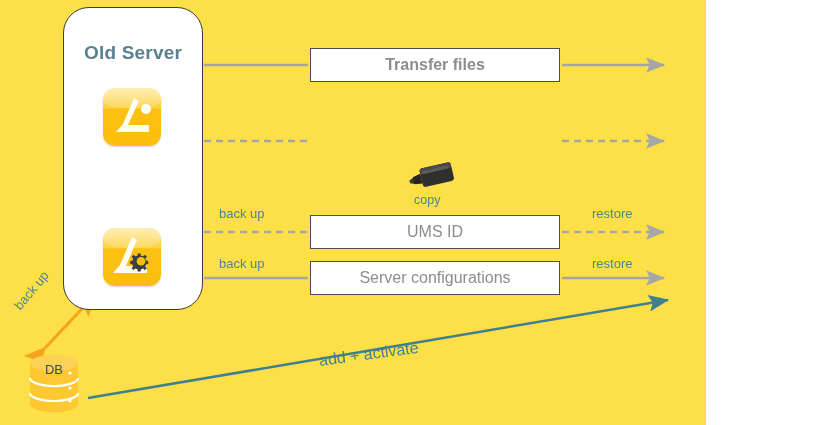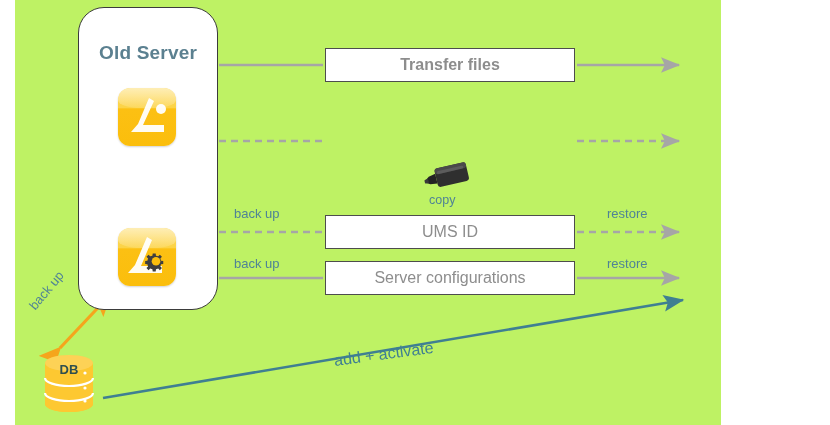--- a/index.html
+++ b/index.html
@@ -7,23 +7,22 @@
     padding: 0;
     background: #ffffff;
   }
   body {
     font-family: "Liberation Sans", sans-serif;
   }
   #canvas {
     position: relative;
     width: 706px;
     height: 425px;
-    background: #bef264;
+    background: #fde047;
     overflow: hidden;
-    margin-left: 15px;
   }
   .layer-svg {
     position: absolute;
     left: 0;
     top: 0;
     width: 830px;
     height: 425px;
     pointer-events: none;
   }
 
@@ -136,21 +135,21 @@
     width: 56px;
     height: 62px;
   }
   #db-label {
     position: absolute;
     left: 26px;
     top: 362px;
     width: 56px;
     text-align: center;
     font-size: 13px;
-    font-weight: bold;
+    font-weight: normal;
     color: #2f4f4f;
     pointer-events: none;
   }
 </style>
 </head>
 <body>
 
 <div id="canvas">
 
   <svg class="layer-svg" viewBox="0 0 830 425" xmlns="http://www.w3.org/2000/svg">

